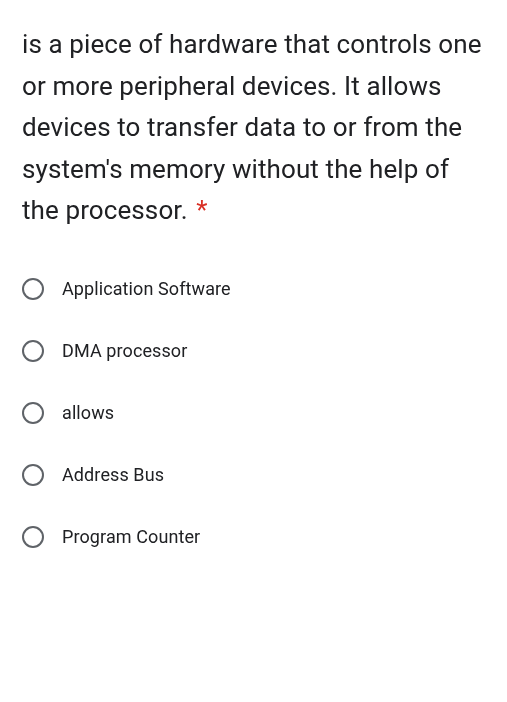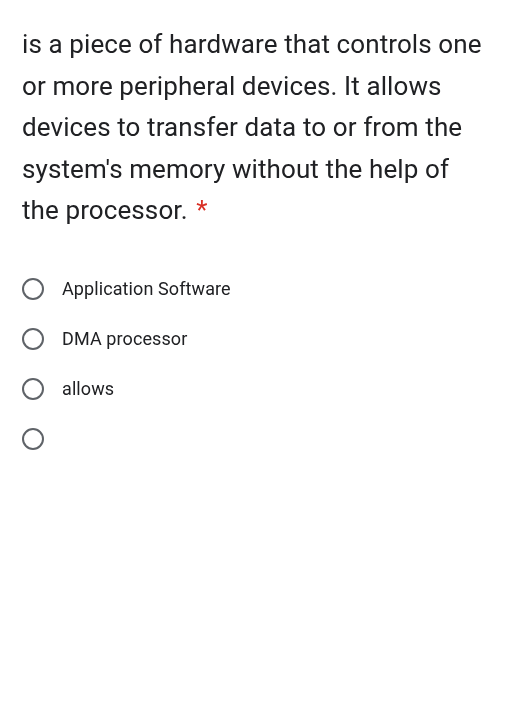--- a/index.html
+++ b/index.html
@@ -22,21 +22,21 @@
       margin-bottom: 32px;
       letter-spacing: 0.1px;
     }
     .required-asterisk {
       color: #d93025;
       margin-left: 2px;
     }
     .options-container {
       display: flex;
       flex-direction: column;
-      gap: 0;
+      gap: 12px;
     }
     .option-row {
       display: flex;
       align-items: center;
       padding: 14px 0;
       cursor: pointer;
     }
     .radio-circle {
       width: 22px;
       height: 22px;
@@ -67,14 +67,19 @@
   <div class="option-row">
     <span class="radio-circle"></span>
     <span class="option-label">DMA processor</span>
   </div>
   <div class="option-row">
     <span class="radio-circle"></span>
     <span class="option-label">allows</span>
   </div>
   <div class="option-row">
     <span class="radio-circle"></span>
+    <span class="option-label">Address Bus</span>
+  </div>
+  <div class="option-row">
+    <span class="radio-circle"></span>
+    <span class="option-label">Program Counter</span>
   </div>
 </div>
 
 </body></html>

